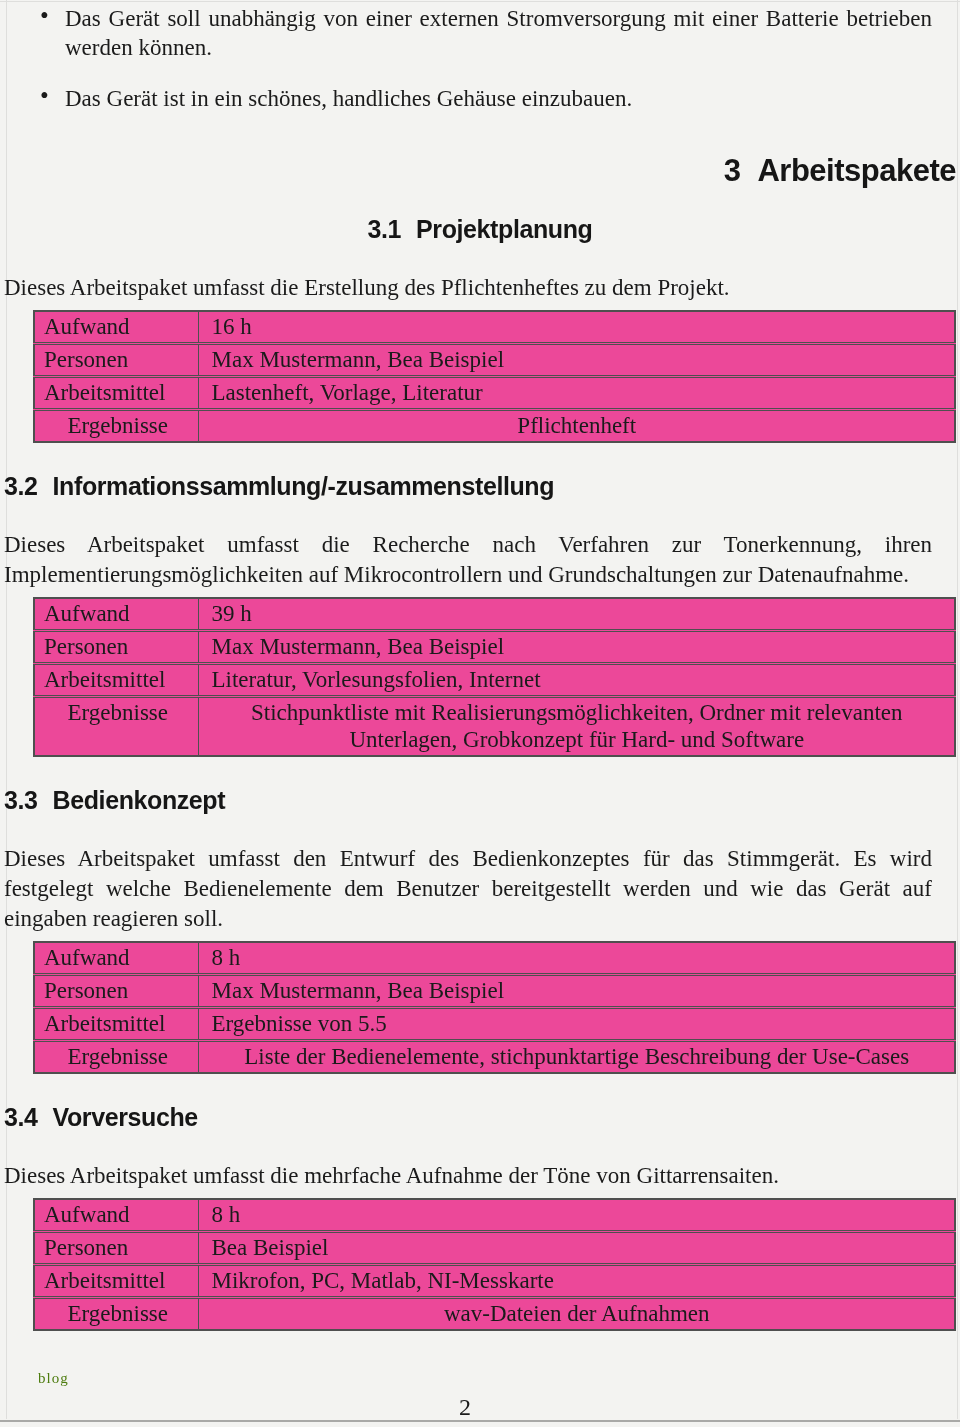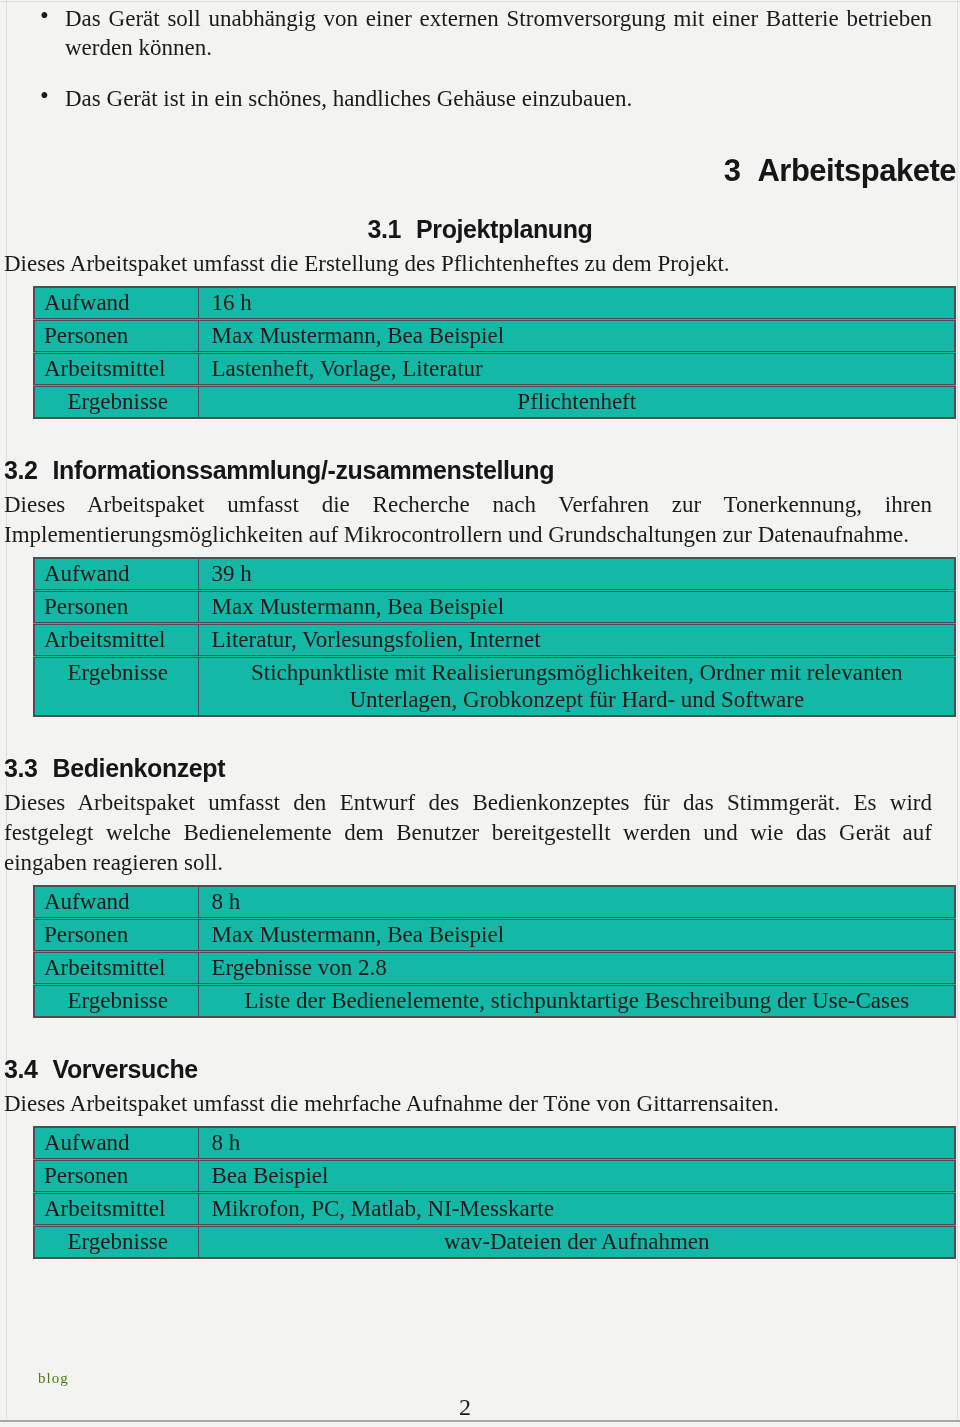--- a/index.html
+++ b/index.html
@@ -48,43 +48,43 @@
     font-weight: 700;
     font-size: 31px;
     line-height: 36px;
     letter-spacing: -0.5px;
     color: #161616;
     text-align: right;
   }
   h1.sec .num { margin-right: 17px; }
 
   h2.sub {
-    margin-top: 36px;
+    margin-top: 28px;
     font-family: "Liberation Sans", "DejaVu Sans", sans-serif;
     font-weight: 700;
     font-size: 25px;
     line-height: 30px;
     letter-spacing: -0.4px;
     color: #161616;
   }
   h2.sub .num { margin-right: 15px; }
   h2.sub.first { margin-top: 25px; text-align: center; }
 
   p.intro {
-    margin-top: 5px;
+    margin-top: 29px;
     margin-right: 24px;
     line-height: 30px;
     text-align: justify;
   }
 
   table.wp {
     margin: 7px 0 0 29px;
     width: calc(100% - 29px);
     border-collapse: collapse;
-    background: #14b8a6;
+    background: #ec4899;
     border: 2px solid #4f4f4f;
   }
   table.wp td {
     vertical-align: top;
     line-height: 27px;
     padding: 1px 0 2px 0;
     border-bottom: 3px double #4f4f4f;
   }
   table.wp tr:last-child td { border-bottom: none; text-align: center; }
   table.wp td.label {
@@ -203,21 +203,21 @@
           <tr>
             <td class="label">Aufwand</td>
             <td class="value">8 h</td>
           </tr>
           <tr>
             <td class="label">Personen</td>
             <td class="value">Max Mustermann, Bea Beispiel</td>
           </tr>
           <tr>
             <td class="label">Arbeitsmittel</td>
-            <td class="value">Ergebnisse von 2.8</td>
+            <td class="value">Ergebnisse von 5.5</td>
           </tr>
           <tr>
             <td class="label">Ergebnisse</td>
             <td class="value">Liste der Bedienelemente, stichpunktartige Beschreibung der Use-Cases</td>
           </tr>
         </tbody>
       </table>
     </section>
 
     <section>

